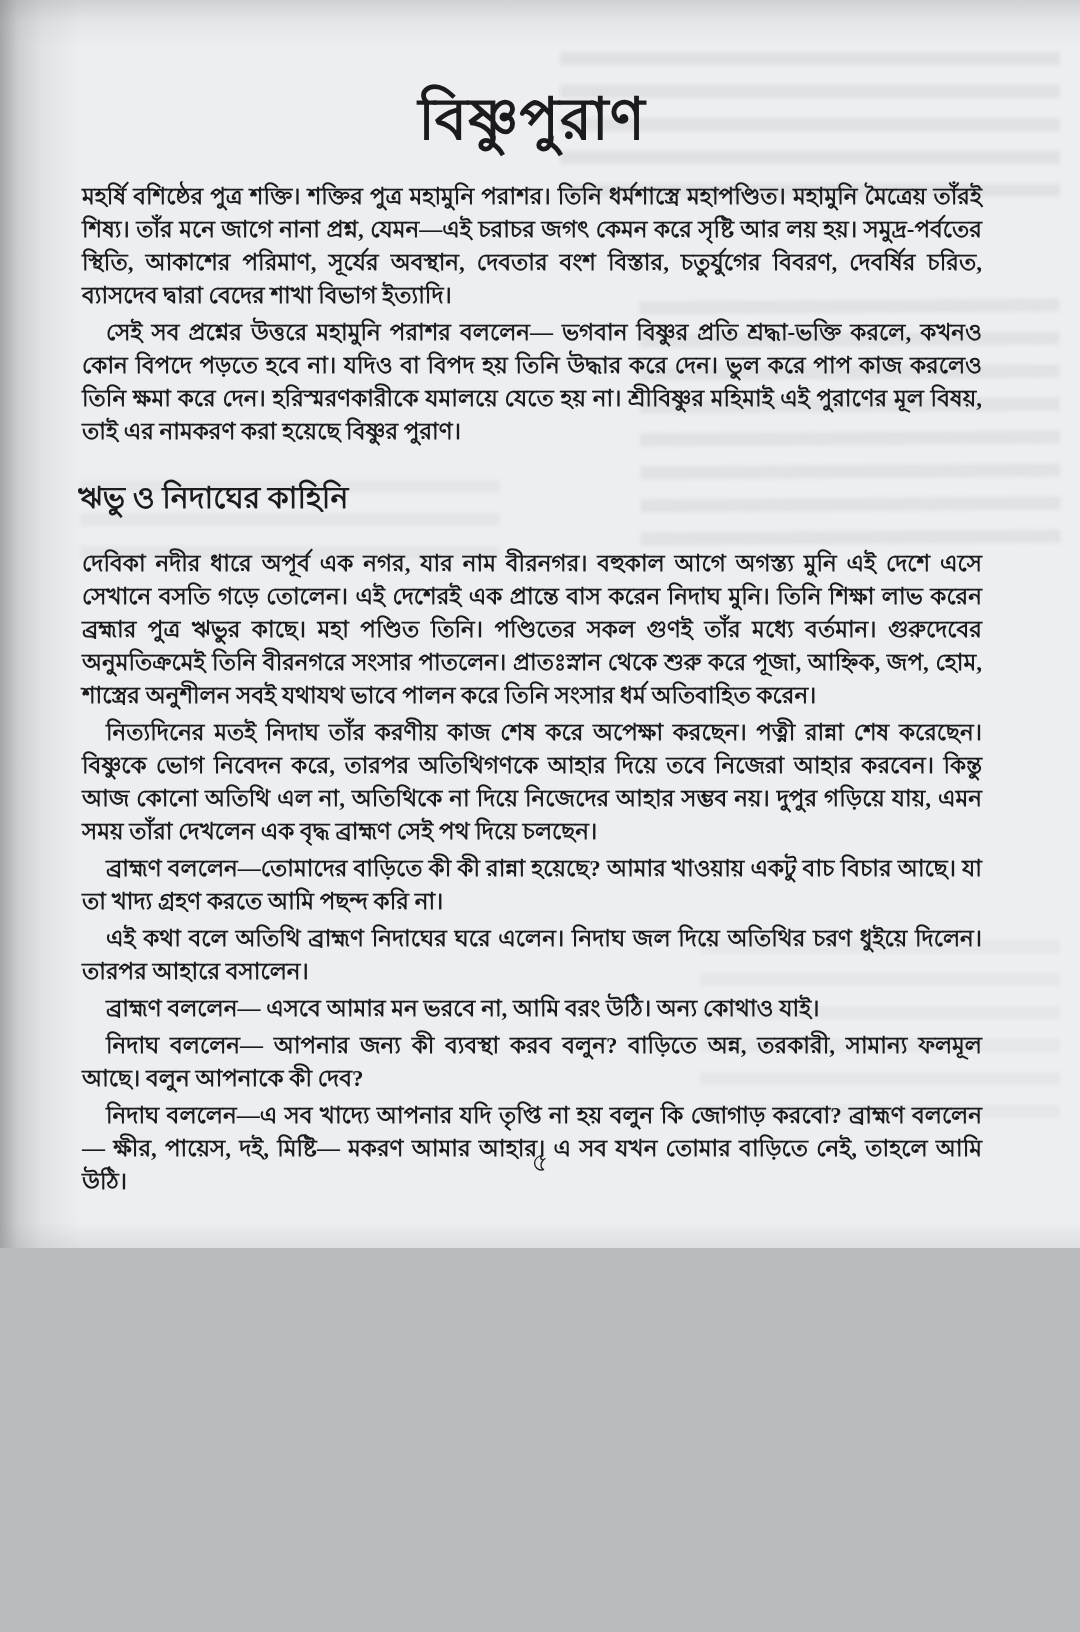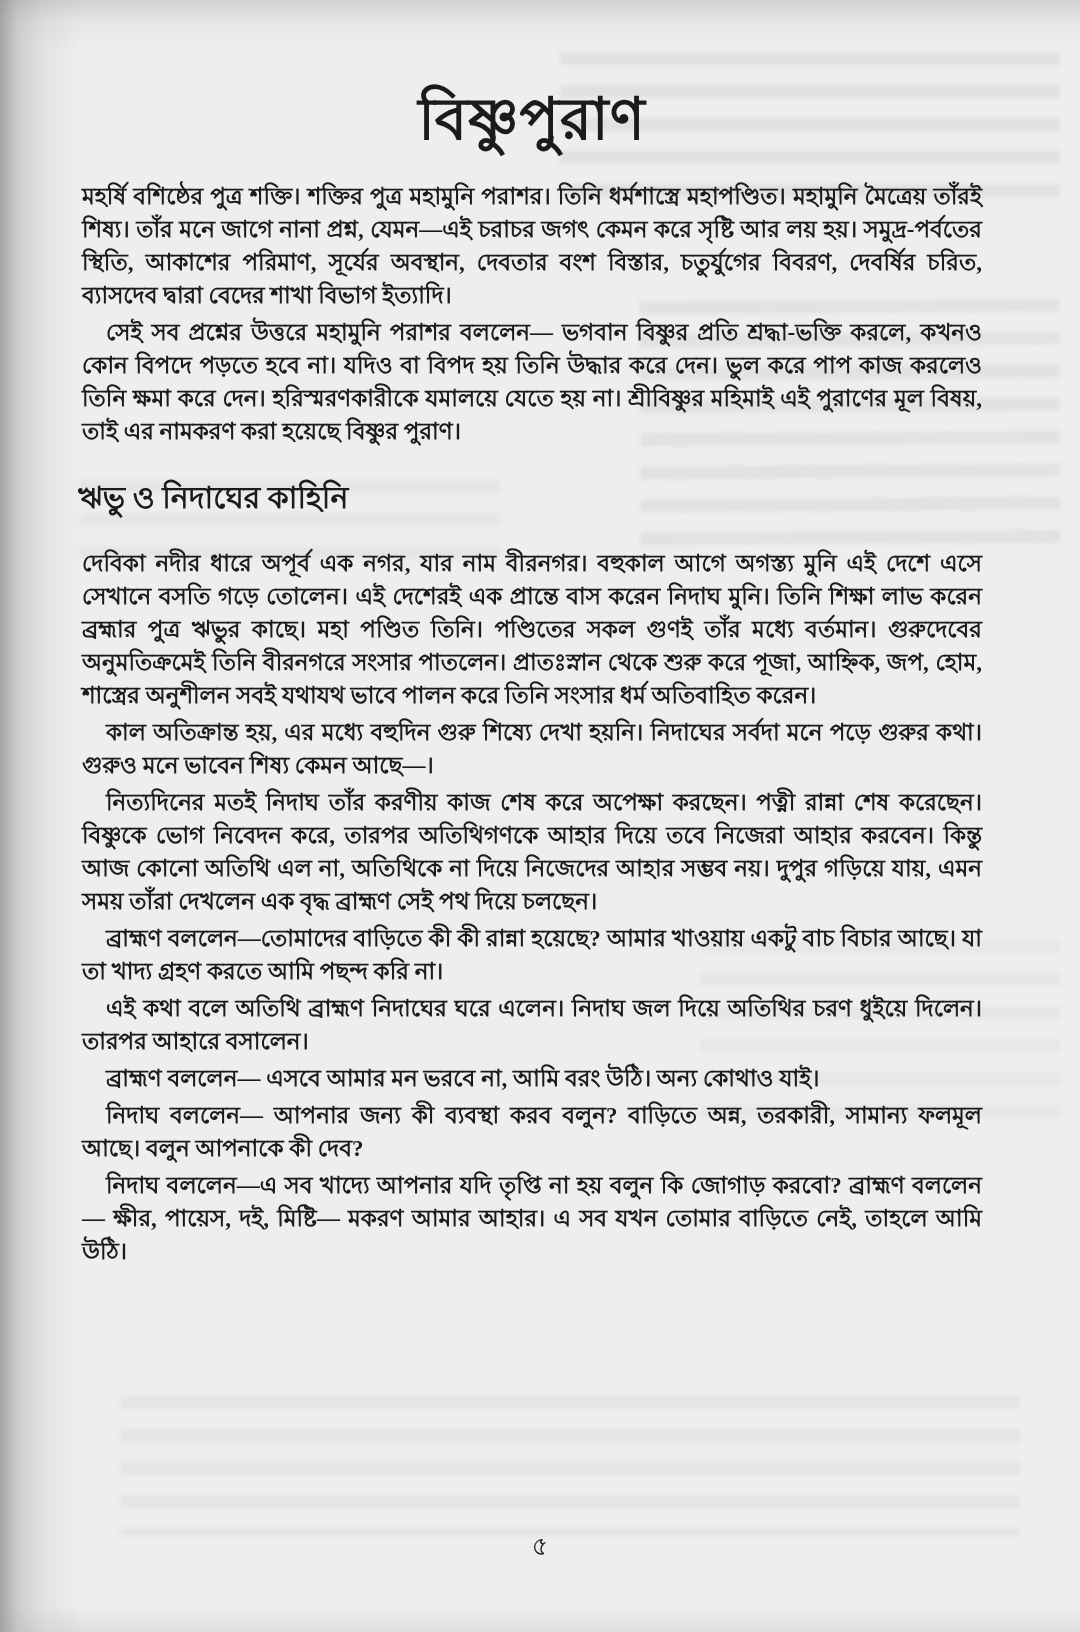--- a/index.html
+++ b/index.html
@@ -4,21 +4,21 @@
 <style>
   html, body {
     margin: 0;
     padding: 0;
     background: #b9bbbc;
     font-family: "Liberation Serif", "DejaVu Serif", serif;
   }
   .scan-page {
     position: relative;
     width: 1080px;
-    height: 1632px;
+    height: 1248px;
     margin: 0 auto;
     background: #edeef0;
     overflow: hidden;
     color: #1b1b1d;
   }
   
   .edge-shadow-left {
     position: absolute; left: 0; top: 0; bottom: 0; width: 82px;
     background: linear-gradient(to right,
       rgba(90,92,94,0.50) 0px,
@@ -108,21 +108,20 @@
 
   <div class="content">
     <h1 class="book-title">বিষ্ণুপুরাণ</h1>
 
     <p class="para noindent">মহর্ষি বশিষ্ঠের পুত্র শক্তি। শক্তির পুত্র মহামুনি পরাশর। তিনি ধর্মশাস্ত্রে মহাপণ্ডিত। মহামুনি মৈত্রেয় তাঁরই শিষ্য। তাঁর মনে জাগে নানা প্রশ্ন, যেমন—এই চরাচর জগৎ কেমন করে সৃষ্টি আর লয় হয়। সমুদ্র-পর্বতের স্থিতি, আকাশের পরিমাণ, সূর্যের অবস্থান, দেবতার বংশ বিস্তার, চতুর্যুগের বিবরণ, দেবর্ষির চরিত, ব্যাসদেব দ্বারা  বেদের শাখা বিভাগ ইত্যাদি।</p>
     <p class="para">সেই সব প্রশ্নের উত্তরে মহামুনি পরাশর বললেন— ভগবান বিষ্ণুর প্রতি শ্রদ্ধা-ভক্তি করলে, কখনও কোন বিপদে পড়তে হবে না। যদিও বা বিপদ হয় তিনি উদ্ধার করে দেন। ভুল করে পাপ কাজ করলেও তিনি ক্ষমা করে দেন। হরিস্মরণকারীকে যমালয়ে যেতে হয় না। শ্রীবিষ্ণুর মহিমাই এই পুরাণের মূল বিষয়, তাই এর নামকরণ করা হয়েছে বিষ্ণুর পুরাণ।</p>
 
     <h2 class="section-heading">ঋভু ও নিদাঘের কাহিনি</h2>
 
     <p class="para noindent">দেবিকা নদীর ধারে অপূর্ব এক নগর, যার নাম বীরনগর। বহুকাল আগে অগস্ত্য মুনি এই দেশে এসে সেখানে বসতি গড়ে তোলেন। এই দেশেরই এক প্রান্তে বাস করেন নিদাঘ মুনি। তিনি শিক্ষা লাভ করেন ব্রহ্মার  পুত্র ঋভুর কাছে। মহা পণ্ডিত তিনি। পণ্ডিতের সকল গুণই তাঁর মধ্যে বর্তমান। গুরুদেবের অনুমতিক্রমেই তিনি বীরনগরে সংসার পাতলেন। প্রাতঃস্নান থেকে শুরু করে পূজা, আহ্নিক, জপ, হোম, শাস্ত্রের অনুশীলন সবই যথাযথ ভাবে পালন করে তিনি সংসার ধর্ম অতিবাহিত করেন।</p>
-    <p class="para">কাল অতিক্রান্ত হয়, এর মধ্যে বহুদিন গুরু শিষ্যে দেখা হয়নি। নিদাঘের সর্বদা মনে পড়ে গুরুর কথা। গুরুও মনে ভাবেন শিষ্য কেমন আছে—।</p>
     <p class="para">নিত্যদিনের মতই নিদাঘ তাঁর করণীয় কাজ শেষ করে অপেক্ষা করছেন। পত্নী রান্না  শেষ করেছেন। বিষ্ণুকে ভোগ নিবেদন করে, তারপর অতিথিগণকে আহার দিয়ে তবে নিজেরা আহার করবেন। কিন্তু আজ কোনো অতিথি এল না, অতিথিকে না দিয়ে নিজেদের আহার সম্ভব নয়। দুপুর গড়িয়ে যায়, এমন সময় তাঁরা দেখলেন এক বৃদ্ধ ব্রাহ্মণ সেই পথ দিয়ে চলছেন।</p>
     <p class="para">ব্রাহ্মণ বললেন—তোমাদের বাড়িতে কী কী রান্না হয়েছে? আমার খাওয়ায় একটু বাচ বিচার আছে। যা তা খাদ্য গ্রহণ করতে আমি পছন্দ করি না।</p>
     <p class="para">এই কথা বলে অতিথি ব্রাহ্মণ নিদাঘের ঘরে এলেন। নিদাঘ জল দিয়ে অতিথির চরণ ধুইয়ে দিলেন। তারপর আহারে বসালেন।</p>
     <p class="para">ব্রাহ্মণ বললেন— এসবে আমার মন ভরবে না, আমি বরং উঠি। অন্য কোথাও যাই।</p>
     <p class="para">নিদাঘ বললেন— আপনার জন্য কী ব্যবস্থা করব বলুন? বাড়িতে অন্ন, তরকারী, সামান্য ফলমূল আছে। বলুন আপনাকে কী দেব?</p>
     <p class="para">নিদাঘ বললেন—এ সব খাদ্যে আপনার যদি তৃপ্তি না হয় বলুন কি জোগাড় করবো? ব্রাহ্মণ বললেন— ক্ষীর, পায়েস, দই, মিষ্টি— মকরণ আমার আহার। এ সব যখন তোমার বাড়িতে নেই, তাহলে আমি উঠি।</p>
   </div>
 
   <div class="page-number">৫</div>
 </div>

